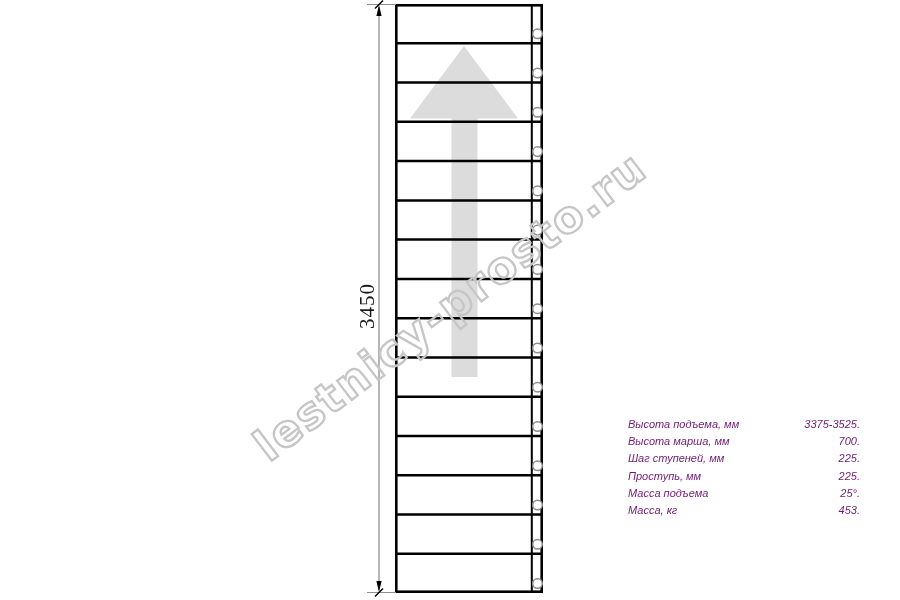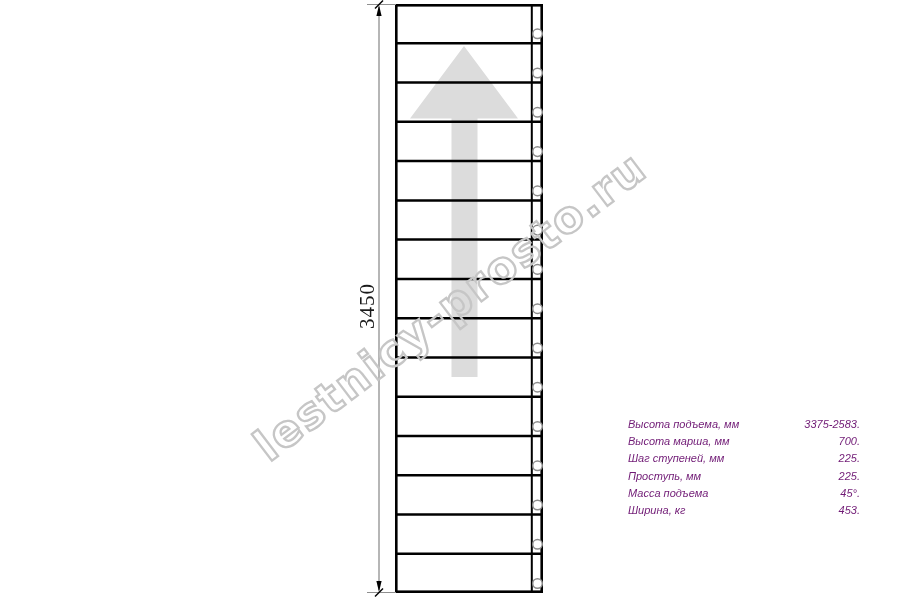--- a/index.html
+++ b/index.html
@@ -112,37 +112,37 @@
     </g>
   </svg>
 
   <div class="dim-text">3450</div>
 
   <div class="watermark">lestnicy-prosto.ru</div>
 
   <div class="specs">
     <div class="spec-row">
       <span class="spec-label">Высота подъема, мм</span>
-      <span class="spec-value">3375-2583.</span>
+      <span class="spec-value">3375-3525.</span>
     </div>
     <div class="spec-row">
       <span class="spec-label">Высота марша, мм</span>
       <span class="spec-value">700.</span>
     </div>
     <div class="spec-row">
       <span class="spec-label">Шаг ступеней, мм</span>
       <span class="spec-value">225.</span>
     </div>
     <div class="spec-row">
       <span class="spec-label">Проступь, мм</span>
       <span class="spec-value">225.</span>
     </div>
     <div class="spec-row">
       <span class="spec-label">Масса подъема</span>
-      <span class="spec-value">45°.</span>
+      <span class="spec-value">25°.</span>
     </div>
     <div class="spec-row">
-      <span class="spec-label">Ширина, кг</span>
+      <span class="spec-label">Масса, кг</span>
       <span class="spec-value">453.</span>
     </div>
   </div>
 
 </div>
 
 </body></html>

